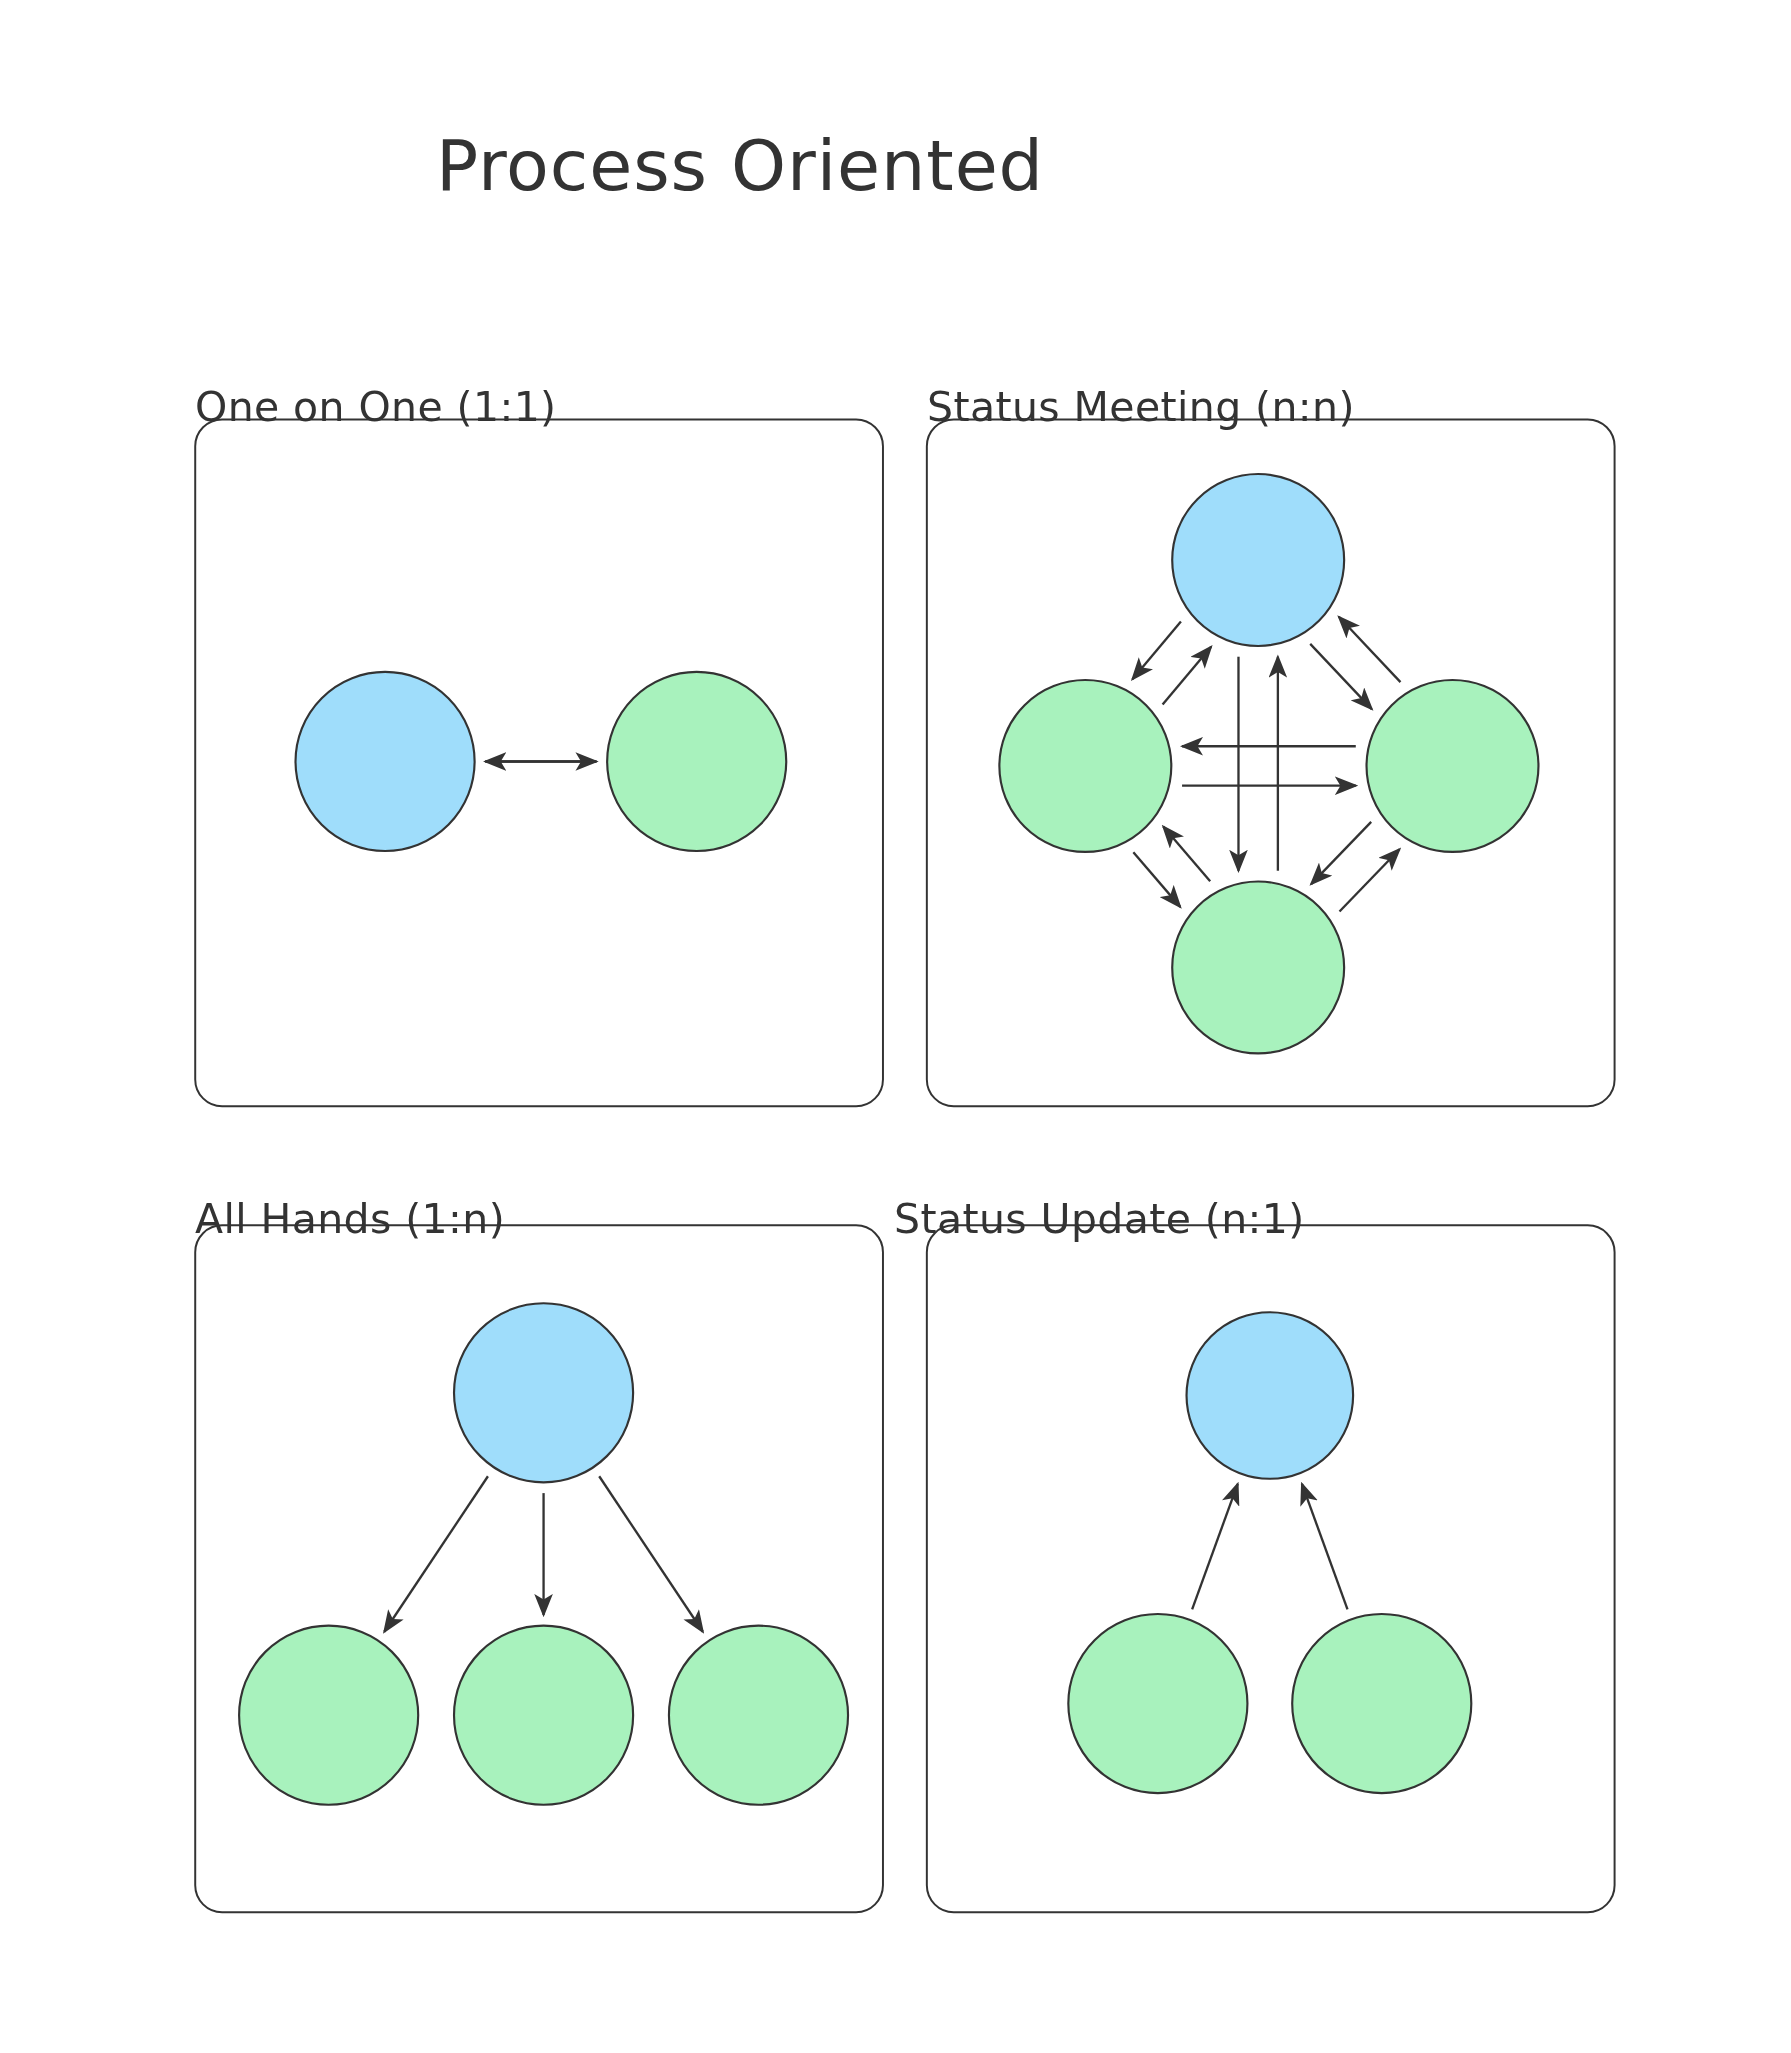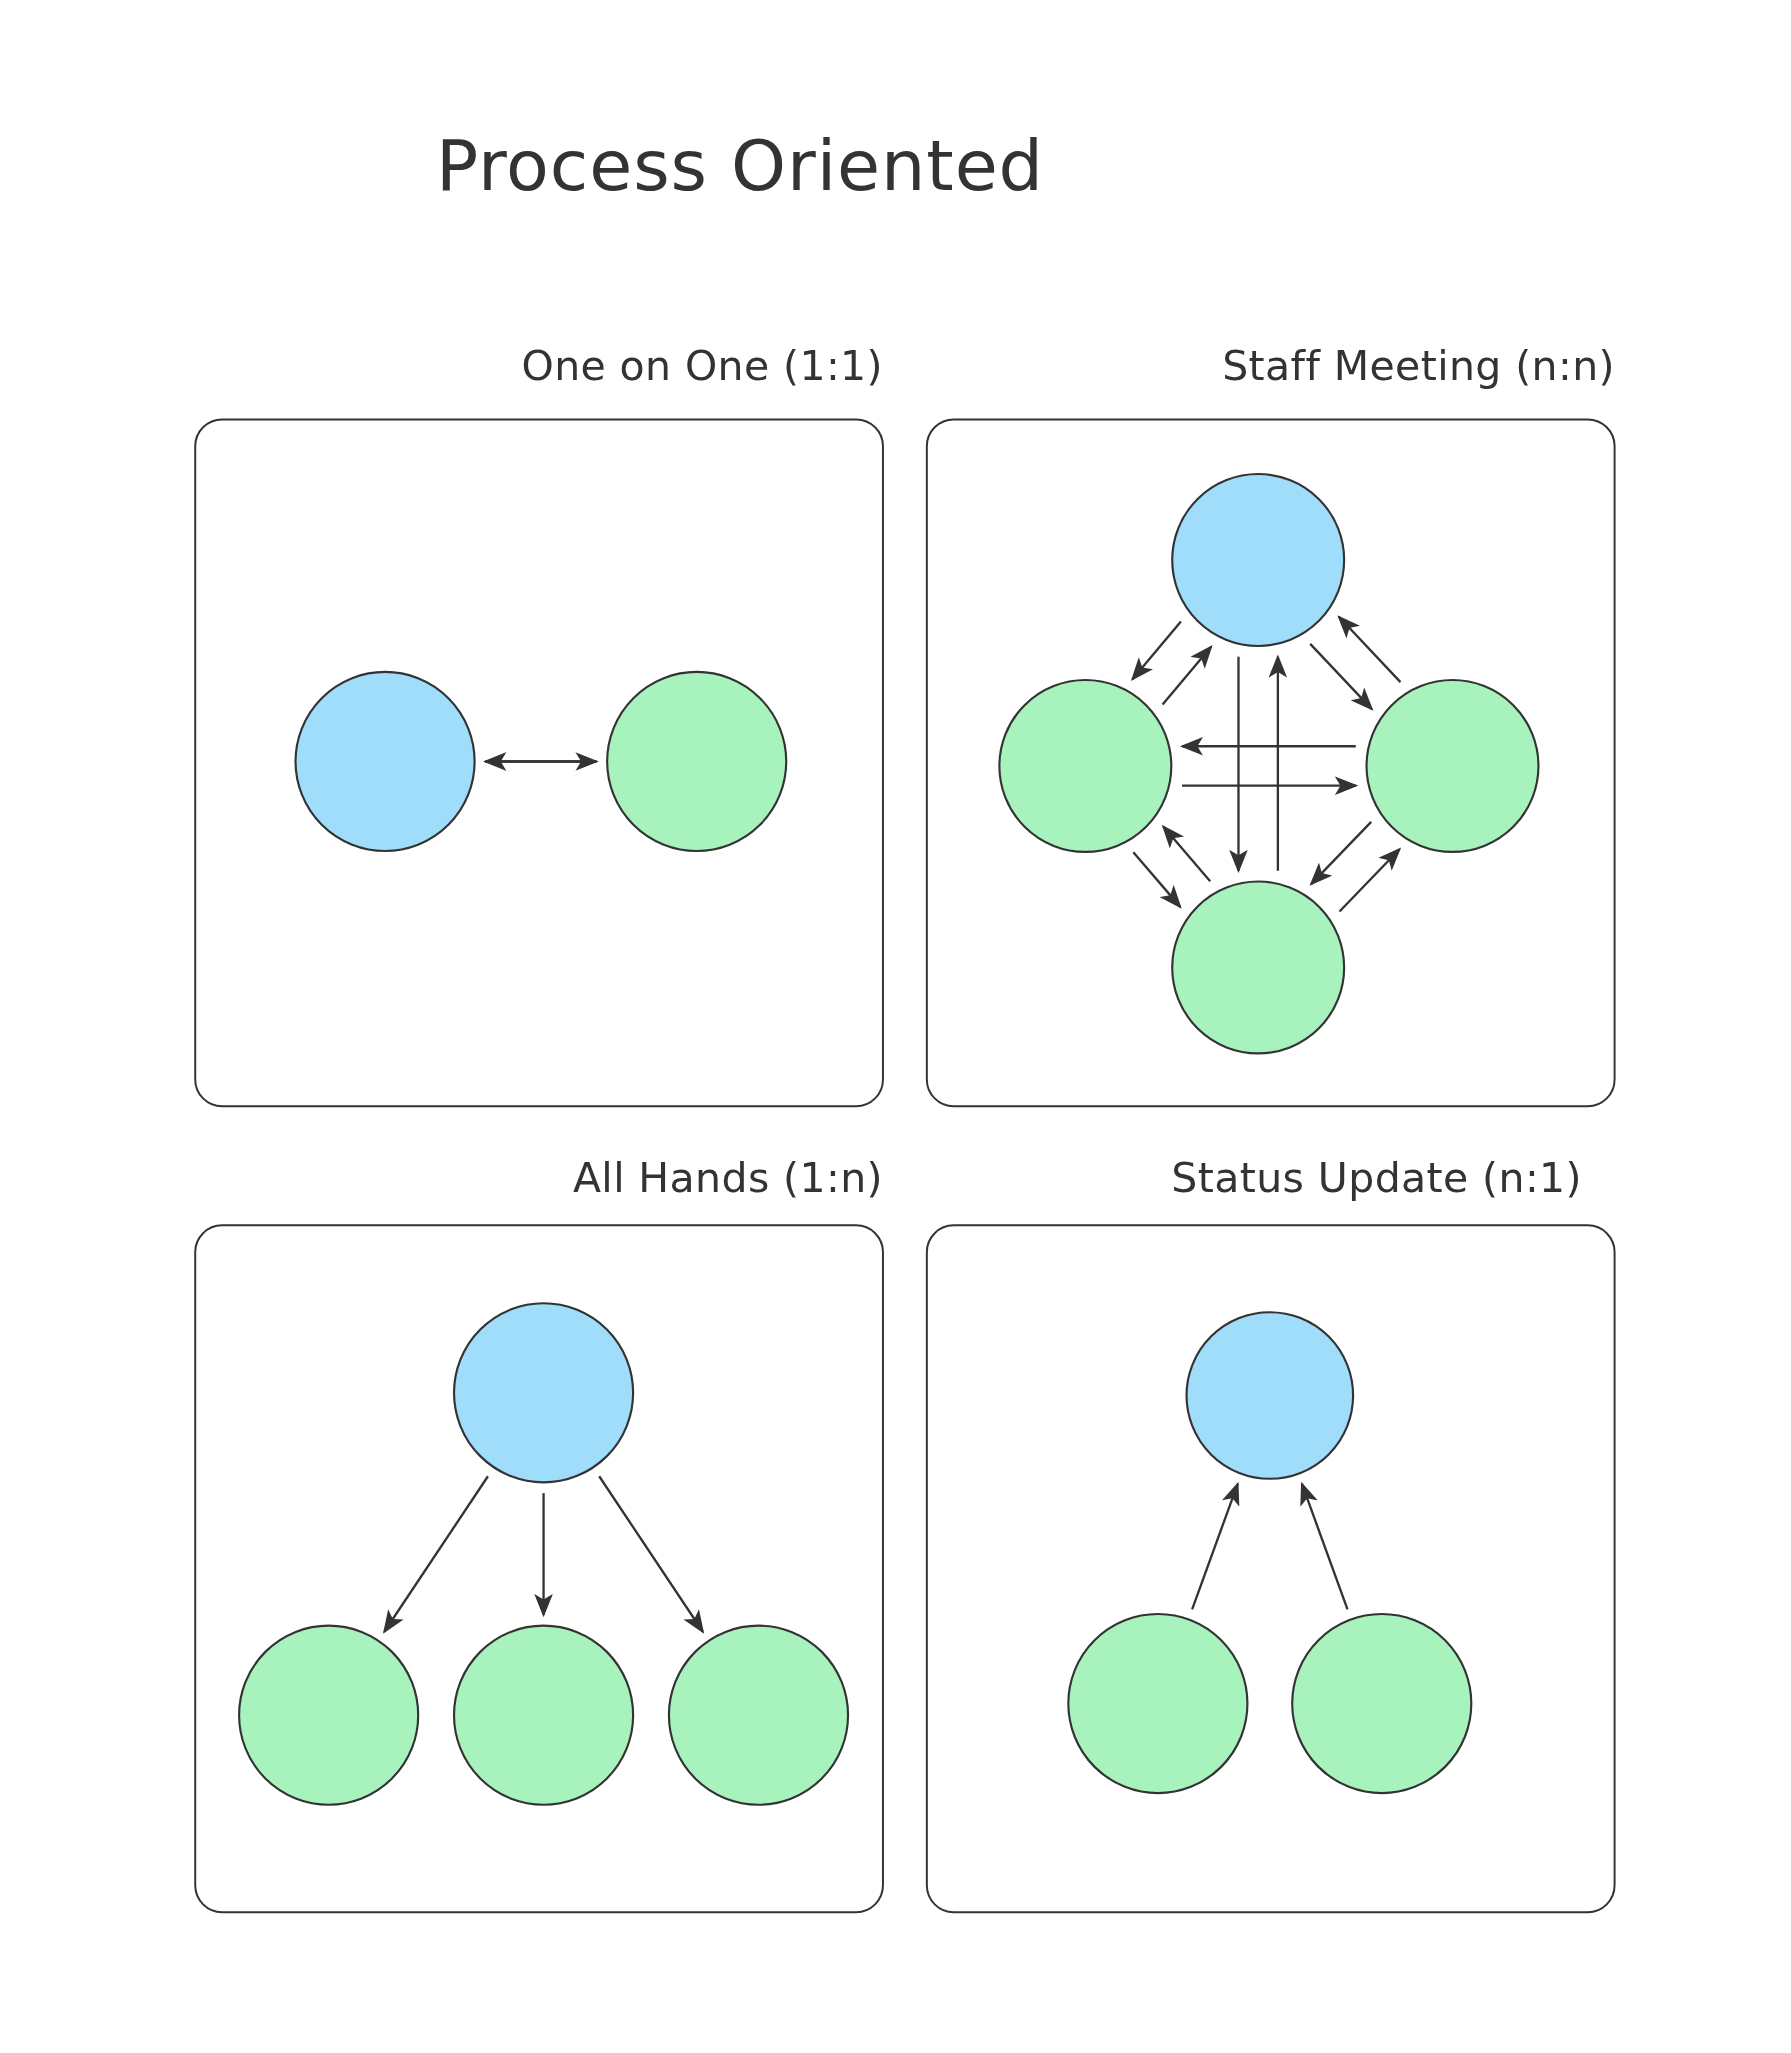--- a/index.html
+++ b/index.html
@@ -27,41 +27,42 @@
     width: 1480px;
     text-align: center;
     font-size: 70px;
     font-family: "DejaVu Sans", sans-serif;
     font-weight: 400;
     color: #333333;
     letter-spacing: 0.9px;
   }
   .panel-title {
     position: absolute;
-    text-align: right;
+    text-align: left;
     font-size: 41px;
     font-family: "DejaVu Sans", sans-serif;
     color: #333333;
     letter-spacing: 0.4px;
     white-space: nowrap;
+    margin-top: 41px;
   }
   .panel-title-1 { top: 342px; left: 195px; width: 688px; }
   .panel-title-2 { top: 342px; left: 927px; width: 688px; }
   .panel-title-3 { top: 1154px; left: 195px; width: 688px; }
   .panel-title-4 { top: 1154px; left: 894px; width: 688px; }
 </style>
 </head>
 <body>
 
 <div>
 
   <div class="diagram-title">Process Oriented</div>
 
   <div class="panel-title panel-title-1">One on One (1:1)</div>
-  <div class="panel-title panel-title-2">Staff Meeting (n:n)</div>
+  <div class="panel-title panel-title-2">Status Meeting (n:n)</div>
   <div class="panel-title panel-title-3">All Hands (1:n)</div>
   <div class="panel-title panel-title-4">Status Update (n:1)</div>
 
   <svg id="canvas" viewBox="0 0 2000 2293" xmlns="http://www.w3.org/2000/svg">
     <defs>
       <marker id="arrowhead" markerWidth="10" markerHeight="8" refX="9" refY="4" orient="auto" markerUnits="strokeWidth">
         <path d="M0,0 L10,4 L0,8 L2.4,4 Z" fill="#333333"></path>
       </marker>
     </defs>
     <g id="frames">

